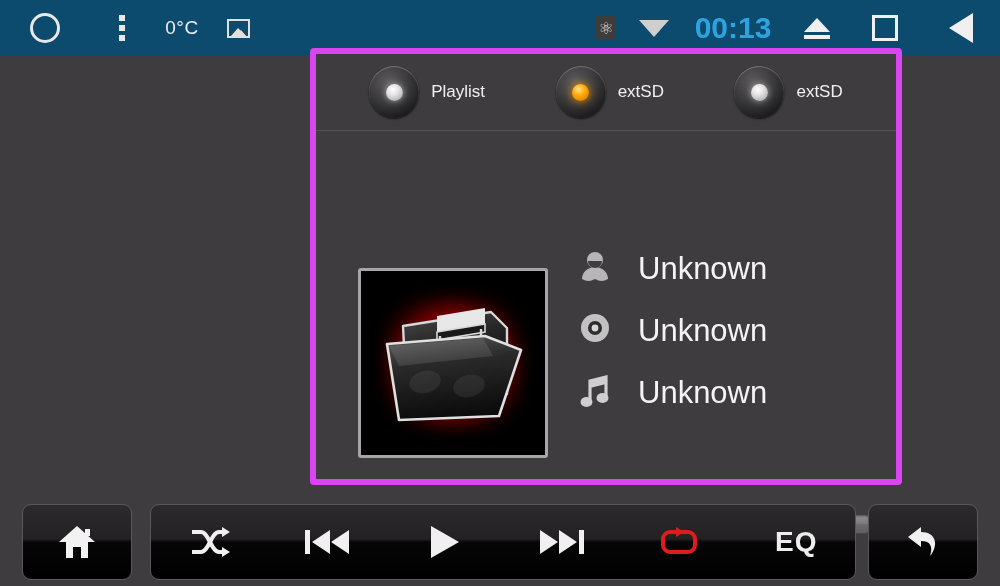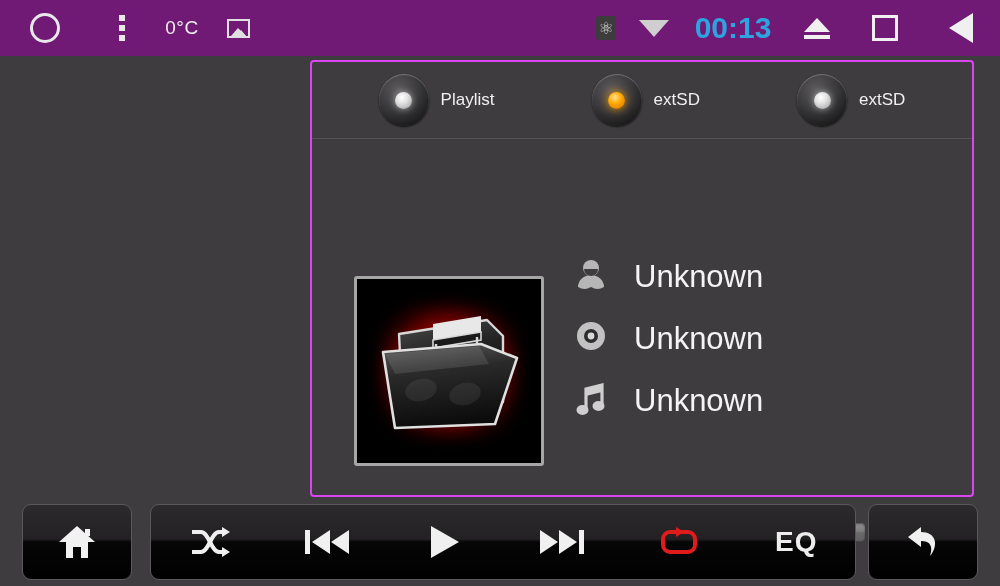--- a/index.html
+++ b/index.html
@@ -7,21 +7,21 @@
     width:1000px; height:586px;
     background:#000;
     font-family:"Liberation Sans", sans-serif;
     overflow:hidden;
   }
   #screen { position:relative; width:1000px; height:586px; background:#3e3c3e; }
 
   
   .statusbar {
     position:absolute; left:0; top:0; width:1000px; height:56px;
-    background:#701a75; display:flex; align-items:center;
+    background:#0c4a6e; display:flex; align-items:center;
   }
   .sb-left { display:flex; align-items:center; gap:0; }
   .sb-right { display:flex; align-items:center; margin-left:auto; }
 
   .circle-icon { width:30px; height:30px; border:3px solid #e8e8e8; border-radius:50%; }
   .sb-slot { display:flex; align-items:center; justify-content:center; }
 
   .dots { display:flex; flex-direction:column; gap:4px; align-items:center; }
   .dots i { display:block; width:6px; height:6px; background:#e8e8e8; }
 
@@ -47,22 +47,22 @@
   .wifi-icon { width:0; height:0; border-left:15px solid transparent; border-right:15px solid transparent; border-top:17px solid #cfcfcf; }
   .clock { color:#2da4e0; font-size:30px; font-weight:bold; letter-spacing:0px; }
   .eject-icon { display:flex; flex-direction:column; align-items:center; gap:3px; }
   .eject-icon b { width:0; height:0; border-left:13px solid transparent; border-right:13px solid transparent; border-bottom:14px solid #f0f0f0; display:block; }
   .eject-icon s { display:block; width:26px; height:4px; background:#f0f0f0; }
   .square-icon { width:26px; height:26px; border:3px solid #f0f0f0; }
   .back-tri { width:0; height:0; border-top:15px solid transparent; border-bottom:15px solid transparent; border-right:24px solid #f0f0f0; }
 
   
   .panel {
-    position:absolute; left:310px; top:60px; width:664px; height:437px;
-    background:#3e3c3e; border:2px solid #d946ef; border-radius:4px;
+    position:absolute; left:310px; top:48px; width:592px; height:437px;
+    background:#3e3c3e; border:6px solid #d946ef; border-radius:4px;
   }
   .tabstrip {
     height:77px; display:flex; align-items:center; justify-content:space-around;
     border-bottom:1px solid #545254; padding:0 18px;
   }
   .tab { display:flex; align-items:center; gap:12px; cursor:pointer; }
   .led {
     width:50px; height:52px; border-radius:50%;
     background:radial-gradient(circle at 38% 30%, #5c5a5c 0%, #39383a 45%, #1b1b1c 78%, #0e0e0f 100%);
     box-shadow:inset 0 1px 1px rgba(255,255,255,.28), 0 1px 2px rgba(0,0,0,.7);

